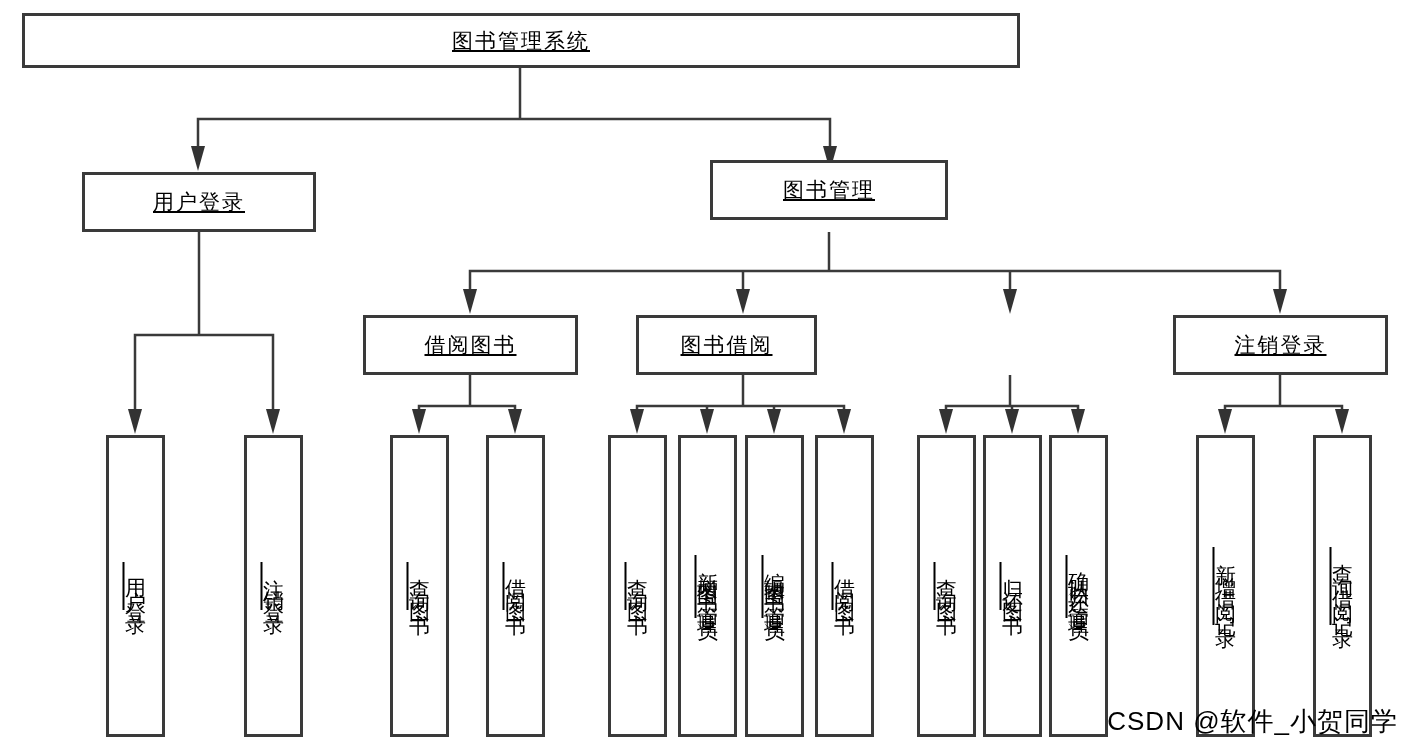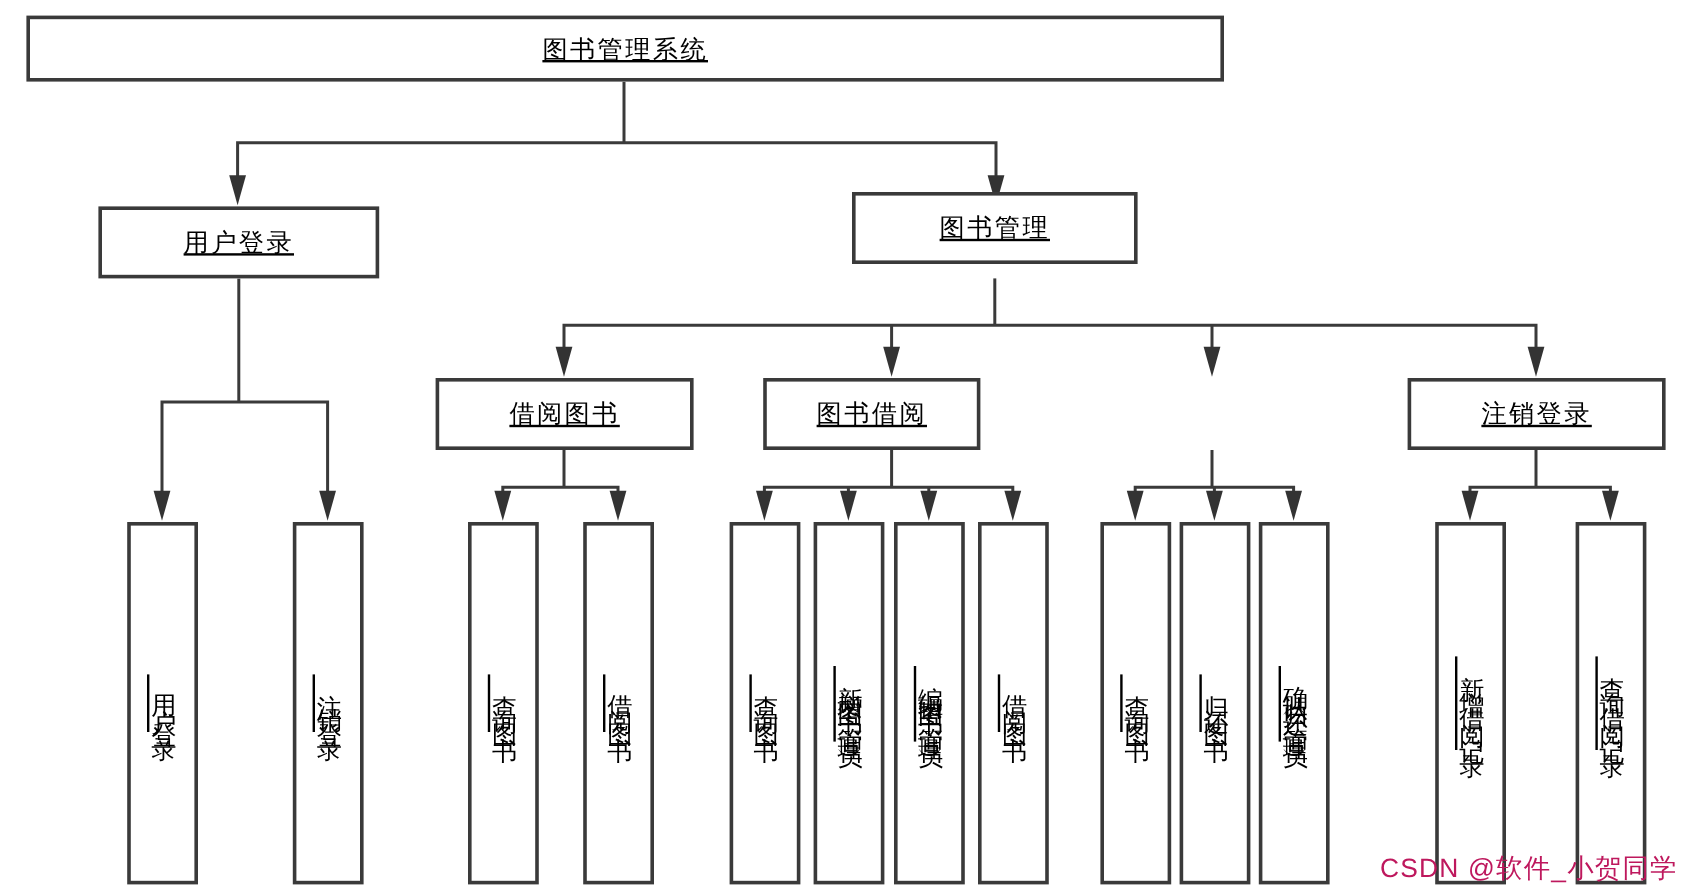--- a/index.html
+++ b/index.html
@@ -60,23 +60,23 @@
   .n-v9  { left: 917px; }
   .n-v10 { left: 983px; }
   .n-v11 { left: 1049px; }
   .n-v12 { left: 1196px; }
   .n-v13 { left: 1313px; }
 
   .watermark {
     position: absolute;
     right: 7px;
     bottom: 8px;
-    font-size: 22px;
+    font-size: 26px;
     letter-spacing: 1px;
-    color: #be185d;
+    color: #000000;
     z-index: 3;
     white-space: nowrap;
   }
 </style>
 </head>
 <body>
 
 <div class="stage">
 
   <svg class="connectors" viewBox="0 0 1405 747" xmlns="http://www.w3.org/2000/svg" fill="none" stroke="#3a3a3a" stroke-width="2.5">

